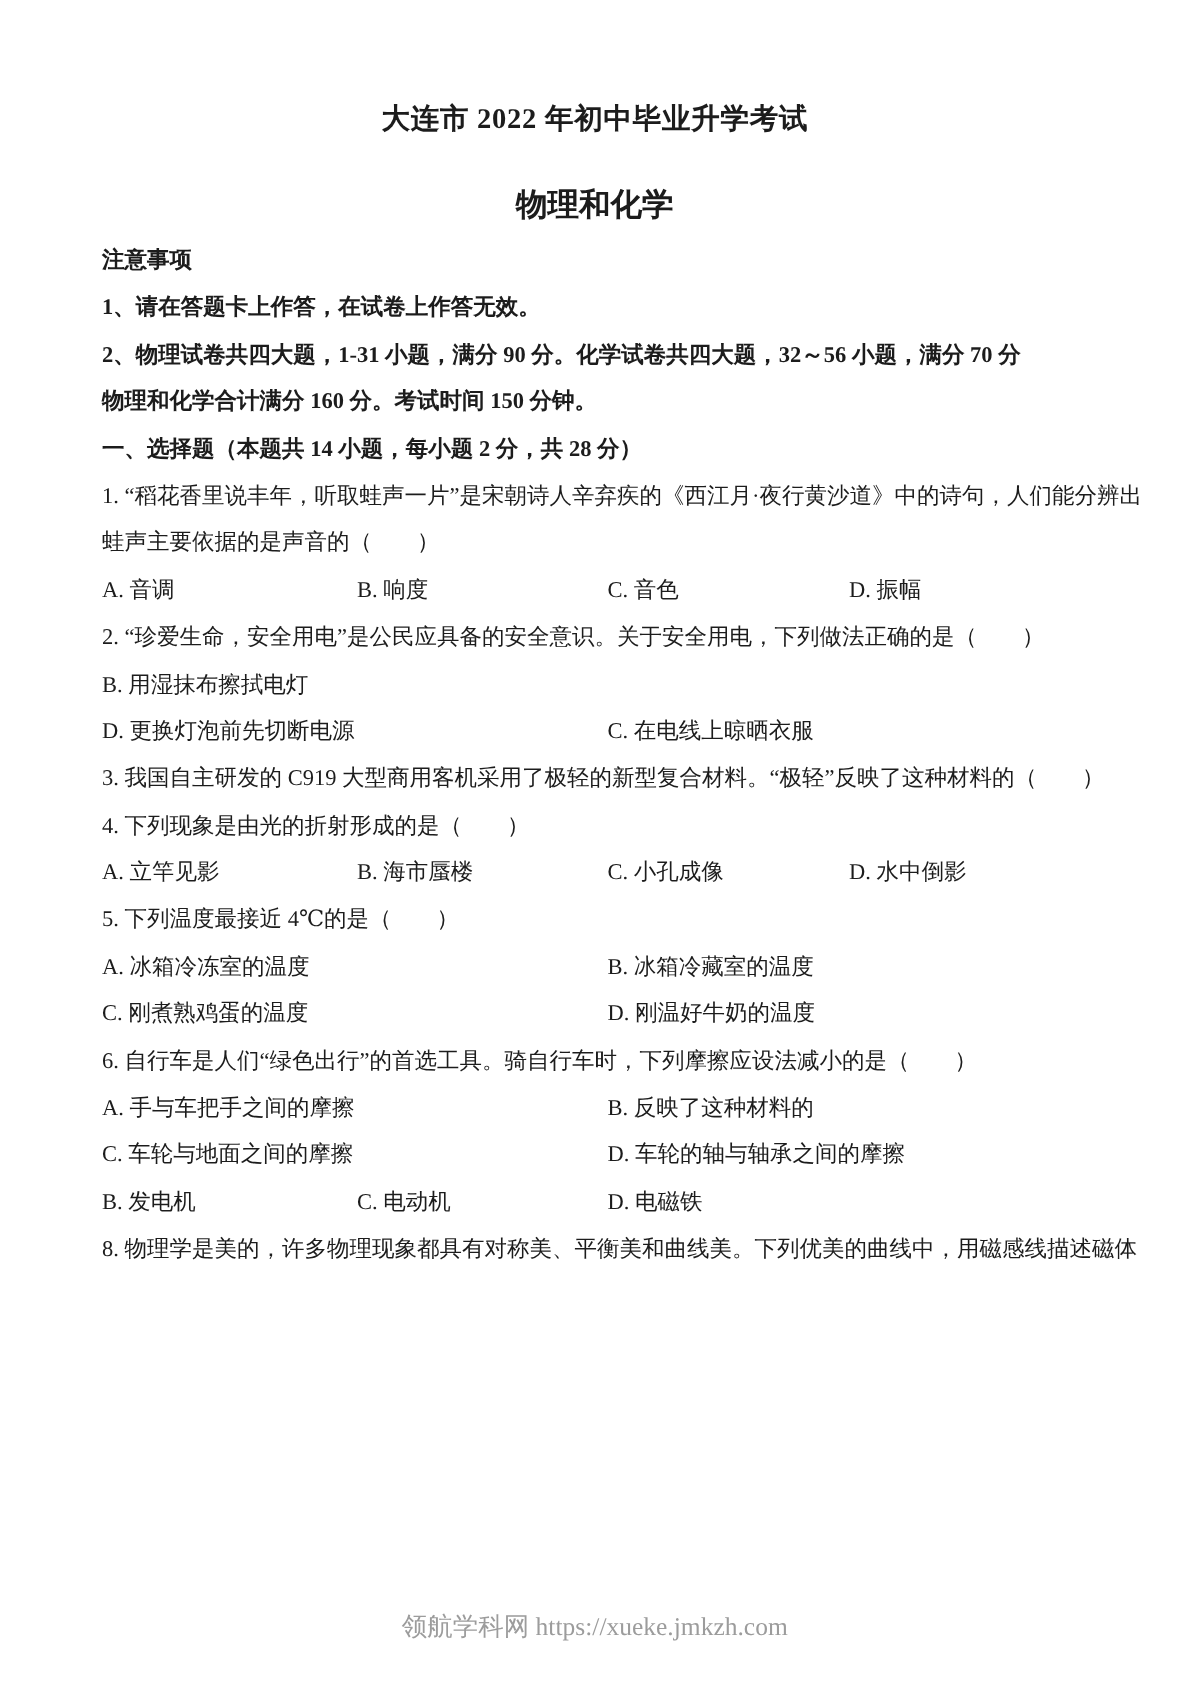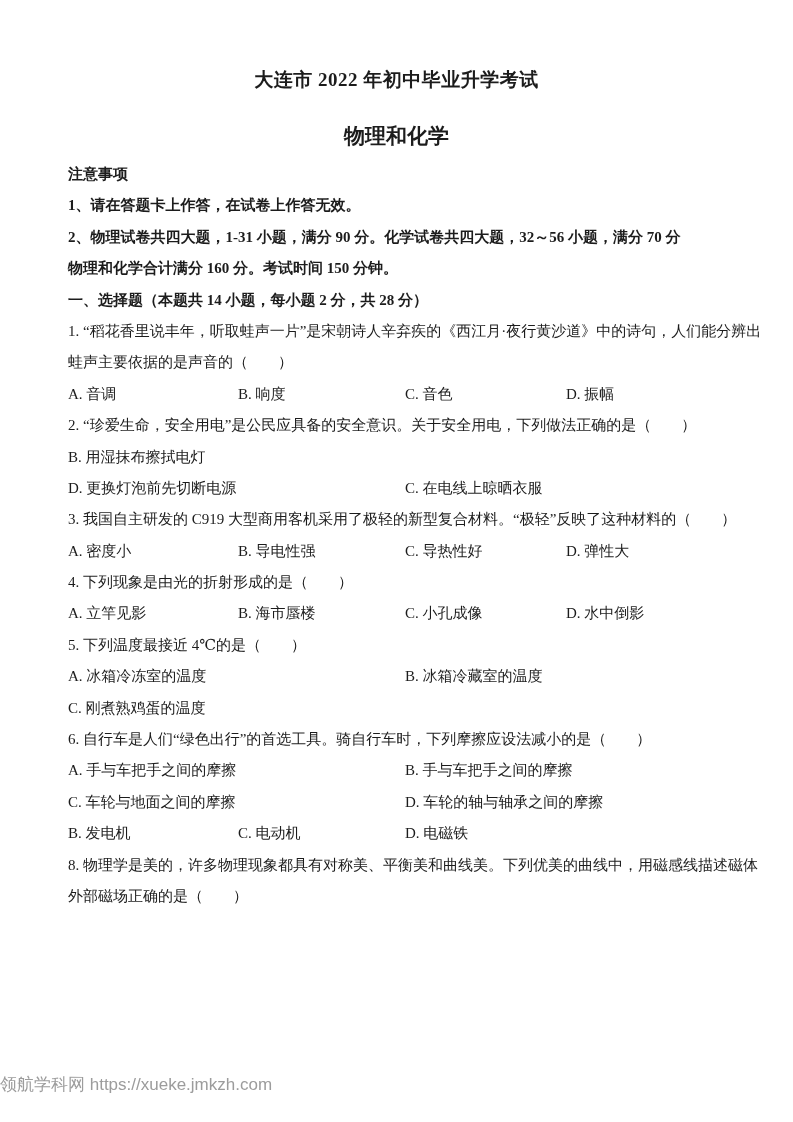--- a/index.html
+++ b/index.html
@@ -50,22 +50,22 @@
     grid-template-columns: 170px 167px 161px auto;
   }
   .opts2 {
     display: grid;
     grid-template-columns: 337px auto;
   }
   .watermark {
     position: absolute;
     bottom: 26px;
     left: 0; right: 0;
-    text-align: left;
-    font-family: Liberation Sans, sans-serif;
+    text-align: center;
+    font-family: Liberation Serif, serif;
     font-size: 17px;
     color: #9c9c9c;
     white-space: nowrap;
   }
 </style>
 </head>
 <body>
 
 <div class="sheet">
 
@@ -93,60 +93,54 @@
     <div class="tline">2. “珍爱生命，安全用电”是公民应具备的安全意识。关于安全用电，下列做法正确的是（　　）</div>
     <div class="tline opts2">
       <span>B. 用湿抹布擦拭电灯</span>
     </div>
     <div class="tline opts2">
       <span>D. 更换灯泡前先切断电源</span>
       <span>C. 在电线上晾晒衣服</span>
     </div>
 
     <div class="tline">3. 我国自主研发的 C919 大型商用客机采用了极轻的新型复合材料。“极轻”反映了这种材料的（　　）</div>
-    <div class="tline opts4">
-      <span>A. 密度小</span>
-      <span>B. 导电性强</span>
-      <span>C. 导热性好</span>
-      <span>D. 弹性大</span>
-    </div>
 
     <div class="tline">4. 下列现象是由光的折射形成的是（　　）</div>
     <div class="tline opts4">
       <span>A. 立竿见影</span>
       <span>B. 海市蜃楼</span>
       <span>C. 小孔成像</span>
       <span>D. 水中倒影</span>
     </div>
 
     <div class="tline">5. 下列温度最接近 4℃的是（　　）</div>
     <div class="tline opts2">
       <span>A. 冰箱冷冻室的温度</span>
       <span>B. 冰箱冷藏室的温度</span>
     </div>
     <div class="tline opts2">
       <span>C. 刚煮熟鸡蛋的温度</span>
+      <span>D. 刚温好牛奶的温度</span>
     </div>
 
     <div class="tline">6. 自行车是人们“绿色出行”的首选工具。骑自行车时，下列摩擦应设法减小的是（　　）</div>
     <div class="tline opts2">
       <span>A. 手与车把手之间的摩擦</span>
-      <span>B. 手与车把手之间的摩擦</span>
+      <span>B. 反映了这种材料的</span>
     </div>
     <div class="tline opts2">
       <span>C. 车轮与地面之间的摩擦</span>
       <span>D. 车轮的轴与轴承之间的摩擦</span>
     </div>
 
     <div class="tline opts4">
       <span>B. 发电机</span>
       <span>C. 电动机</span>
       <span>D. 电磁铁</span>
     </div>
 
     <div class="tline">8. 物理学是美的，许多物理现象都具有对称美、平衡美和曲线美。下列优美的曲线中，用磁感线描述磁体</div>
-    <div class="tline">外部磁场正确的是（　　）</div>
 
   </div>
 
   <div class="watermark">领航学科网 https://xueke.jmkzh.com</div>
 
 </div>
 
 </body></html>

